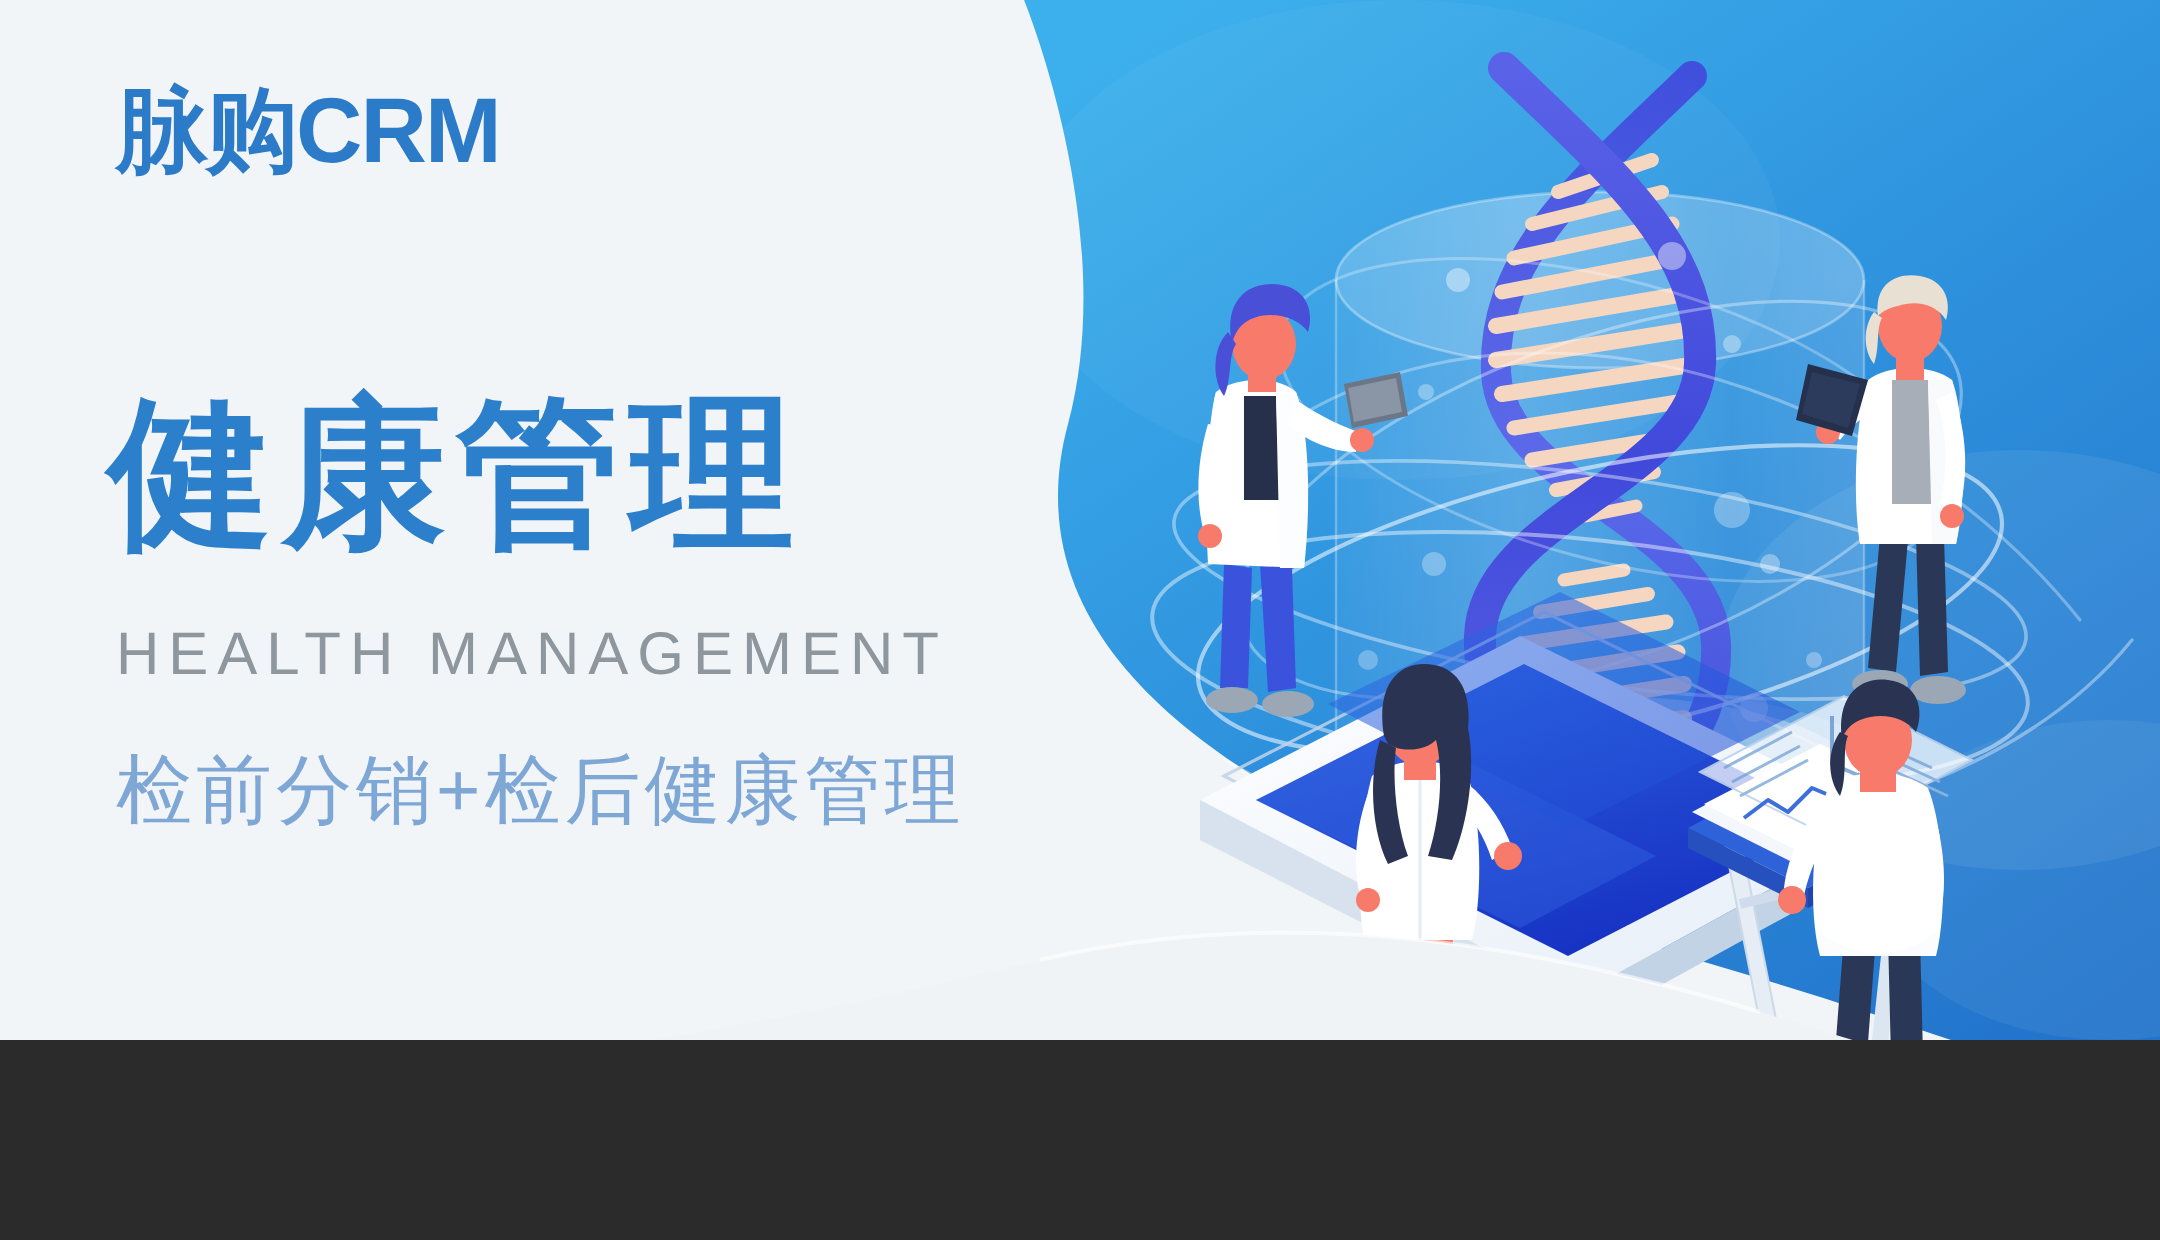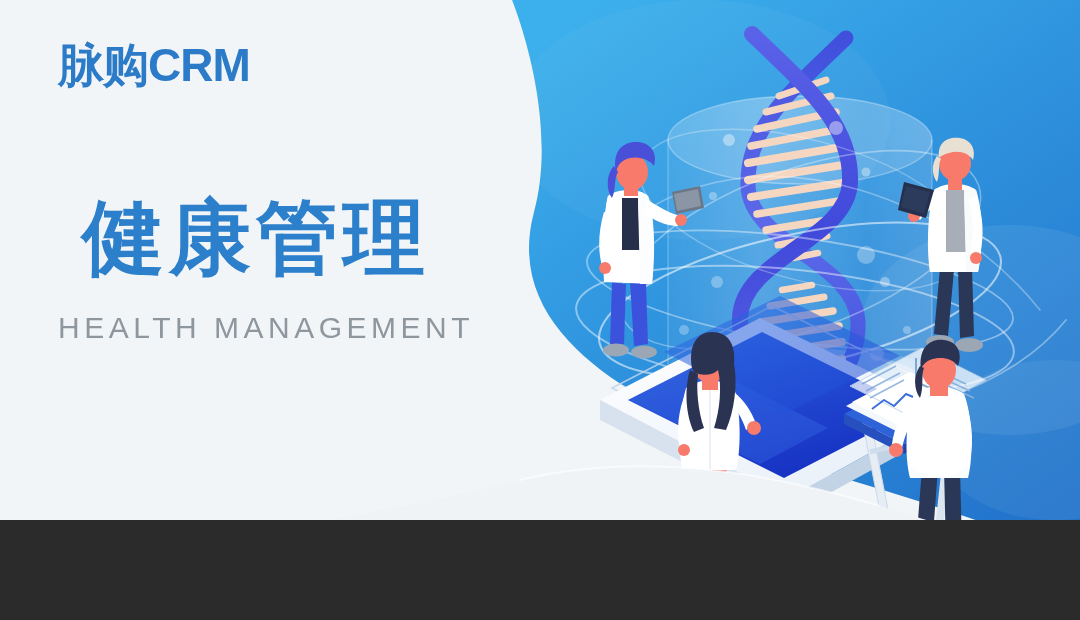--- a/index.html
+++ b/index.html
@@ -18,21 +18,21 @@
   .logo{
     position:absolute;left:58px;top:42px;
     font-size:46px;font-weight:700;letter-spacing:-1px;
     color:#2B7BC8;line-height:1;white-space:nowrap;
     font-family:"Liberation Sans","DejaVu Sans",sans-serif;
   }
 
   .title-main{
     position:absolute;left:54px;top:197px;
     font-size:82px;font-weight:700;line-height:1;
-    color:#2C7FCB;letter-spacing:5px;white-space:nowrap;margin-left:28px;
+    color:#2C7FCB;letter-spacing:5px;white-space:nowrap;
   }
 
   .title-en{
     position:absolute;left:58px;top:313px;
     font-size:30px;font-weight:400;line-height:1;
     color:#8E969E;letter-spacing:4.5px;white-space:nowrap;
   }
 
   .title-sub{
     position:absolute;left:58px;top:373px;
@@ -372,20 +372,21 @@
   </svg>
 
   <div class="left-col">
 
     <div class="logo">脉购CRM</div>
 
     <div class="title-main">健康管理</div>
 
     <div class="title-en">HEALTH MANAGEMENT</div>
 
+    <div class="title-sub">检前分销+检后健康管理</div>
 
     <div class="dot-grid">
       <i></i>
       <i></i>
       <i></i>
       <i></i>
       <i></i>
       <i></i>
       <i></i>
       <i></i>

